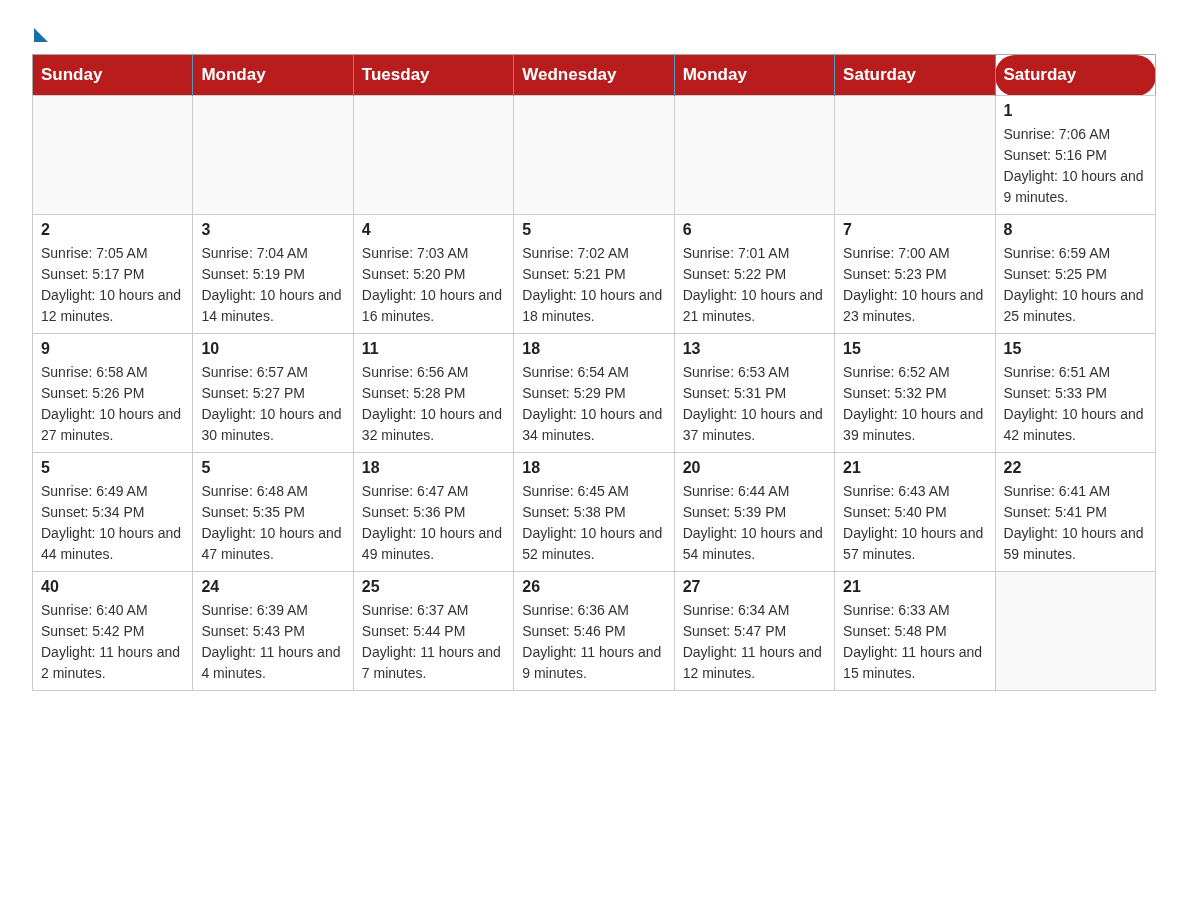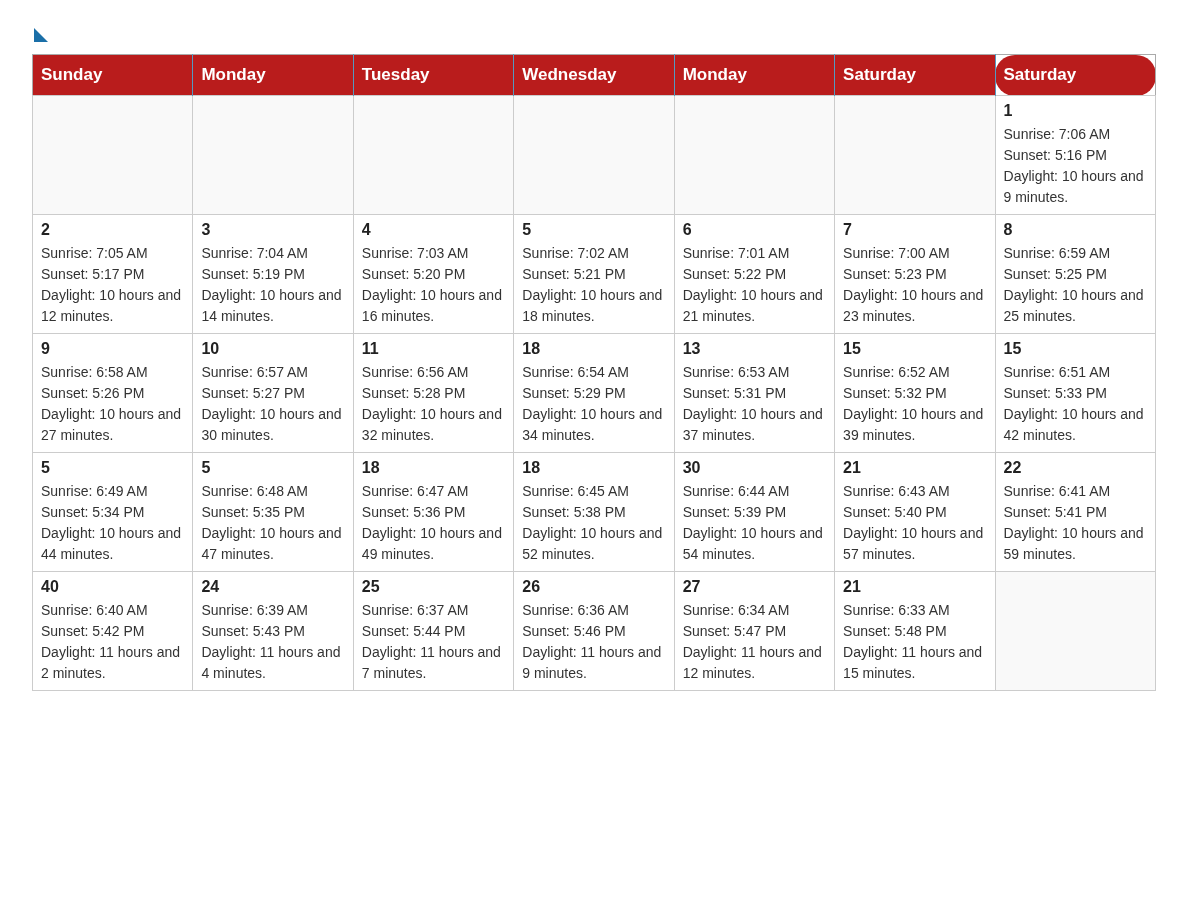--- a/index.html
+++ b/index.html
@@ -218,21 +218,21 @@
         </td>
         <td>
           <span class="day-number">18</span>
           <div class="day-info">Sunrise: 6:47 AM<br>Sunset: 5:36 PM<br>Daylight: 10 hours and 49 minutes.</div>
         </td>
         <td>
           <span class="day-number">18</span>
           <div class="day-info">Sunrise: 6:45 AM<br>Sunset: 5:38 PM<br>Daylight: 10 hours and 52 minutes.</div>
         </td>
         <td>
-          <span class="day-number">30</span>
+          <span class="day-number">20</span>
           <div class="day-info">Sunrise: 6:44 AM<br>Sunset: 5:39 PM<br>Daylight: 10 hours and 54 minutes.</div>
         </td>
         <td>
           <span class="day-number">21</span>
           <div class="day-info">Sunrise: 6:43 AM<br>Sunset: 5:40 PM<br>Daylight: 10 hours and 57 minutes.</div>
         </td>
         <td>
           <span class="day-number">22</span>
           <div class="day-info">Sunrise: 6:41 AM<br>Sunset: 5:41 PM<br>Daylight: 10 hours and 59 minutes.</div>
         </td>

